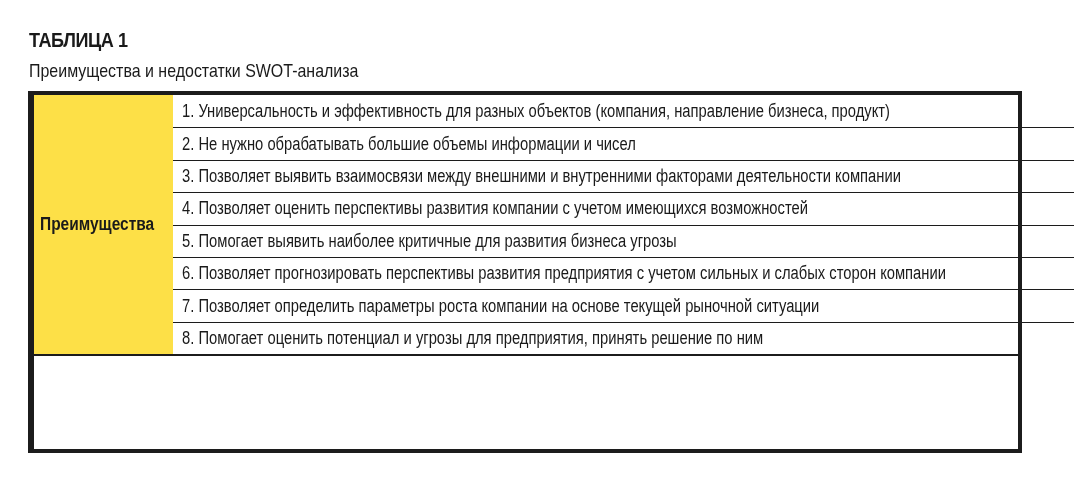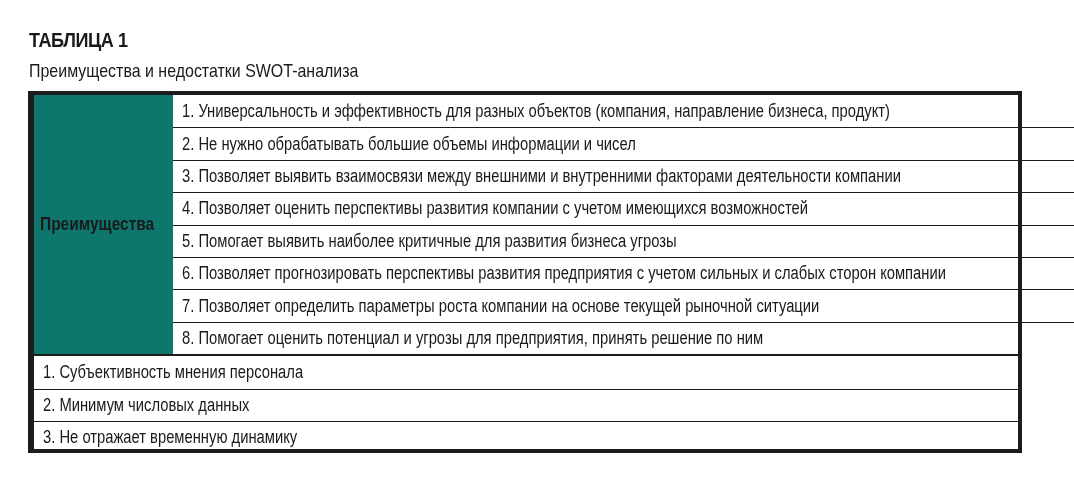--- a/index.html
+++ b/index.html
@@ -7,21 +7,21 @@
            font-family: "Liberation Sans", sans-serif; color: #1a1a1a; }
     .title { position: absolute; left: 29px; top: 28px; font-size: 21px; font-weight: bold;
              letter-spacing: -0.5px; transform: scaleX(0.86); transform-origin: left top; }
     .subtitle { position: absolute; left: 29px; top: 60px; font-size: 19px;
                 transform: scaleX(0.84); transform-origin: left top; }
     .table { position: absolute; left: 28px; top: 91px; width: 994px; height: 362px;
              box-sizing: border-box; border: 4px solid #1c1c1c; border-left-width: 6px;
              display: flex; flex-direction: column; background: #fff; }
     .group { display: flex; flex-direction: row; }
     .group + .group { border-top: 2px solid #1c1c1c; }
-    .label { width: 146px; background: #0f766e; display: flex; align-items: center;
+    .label { width: 146px; background: #fde047; display: flex; align-items: center;
              padding-left: 6px; box-sizing: border-box; }
     .label span { font-size: 18px; font-weight: bold; transform: scaleX(0.86);
                   transform-origin: left center; white-space: nowrap; }
     .items { flex: 1; display: flex; flex-direction: column; }
     .item { height: 32.4px; box-sizing: border-box; display: flex; align-items: center;
             padding-left: 9px; }
     .item + .item { border-top: 1.5px solid #1c1c1c; }
     .item span { font-size: 18px; transform: scaleX(0.82); transform-origin: left center;
                  white-space: nowrap; }
   </style>
@@ -57,25 +57,14 @@
         </div>
       <div class="item">
           <span>7. Позволяет определить параметры роста компании на основе текущей рыночной ситуации</span>
         </div>
       <div class="item">
           <span>8. Помогает оценить потенциал и угрозы для предприятия, принять решение по ним</span>
         </div>
     </div>
   </div>
   <div class="group">
-    <div class="items">
-      <div class="item">
-          <span>1. Субъективность мнения персонала</span>
-        </div>
-      <div class="item">
-          <span>2. Минимум числовых данных</span>
-        </div>
-      <div class="item">
-          <span>3. Не отражает временную динамику</span>
-        </div>
-    </div>
   </div>
 </div>
 
 </body></html>

